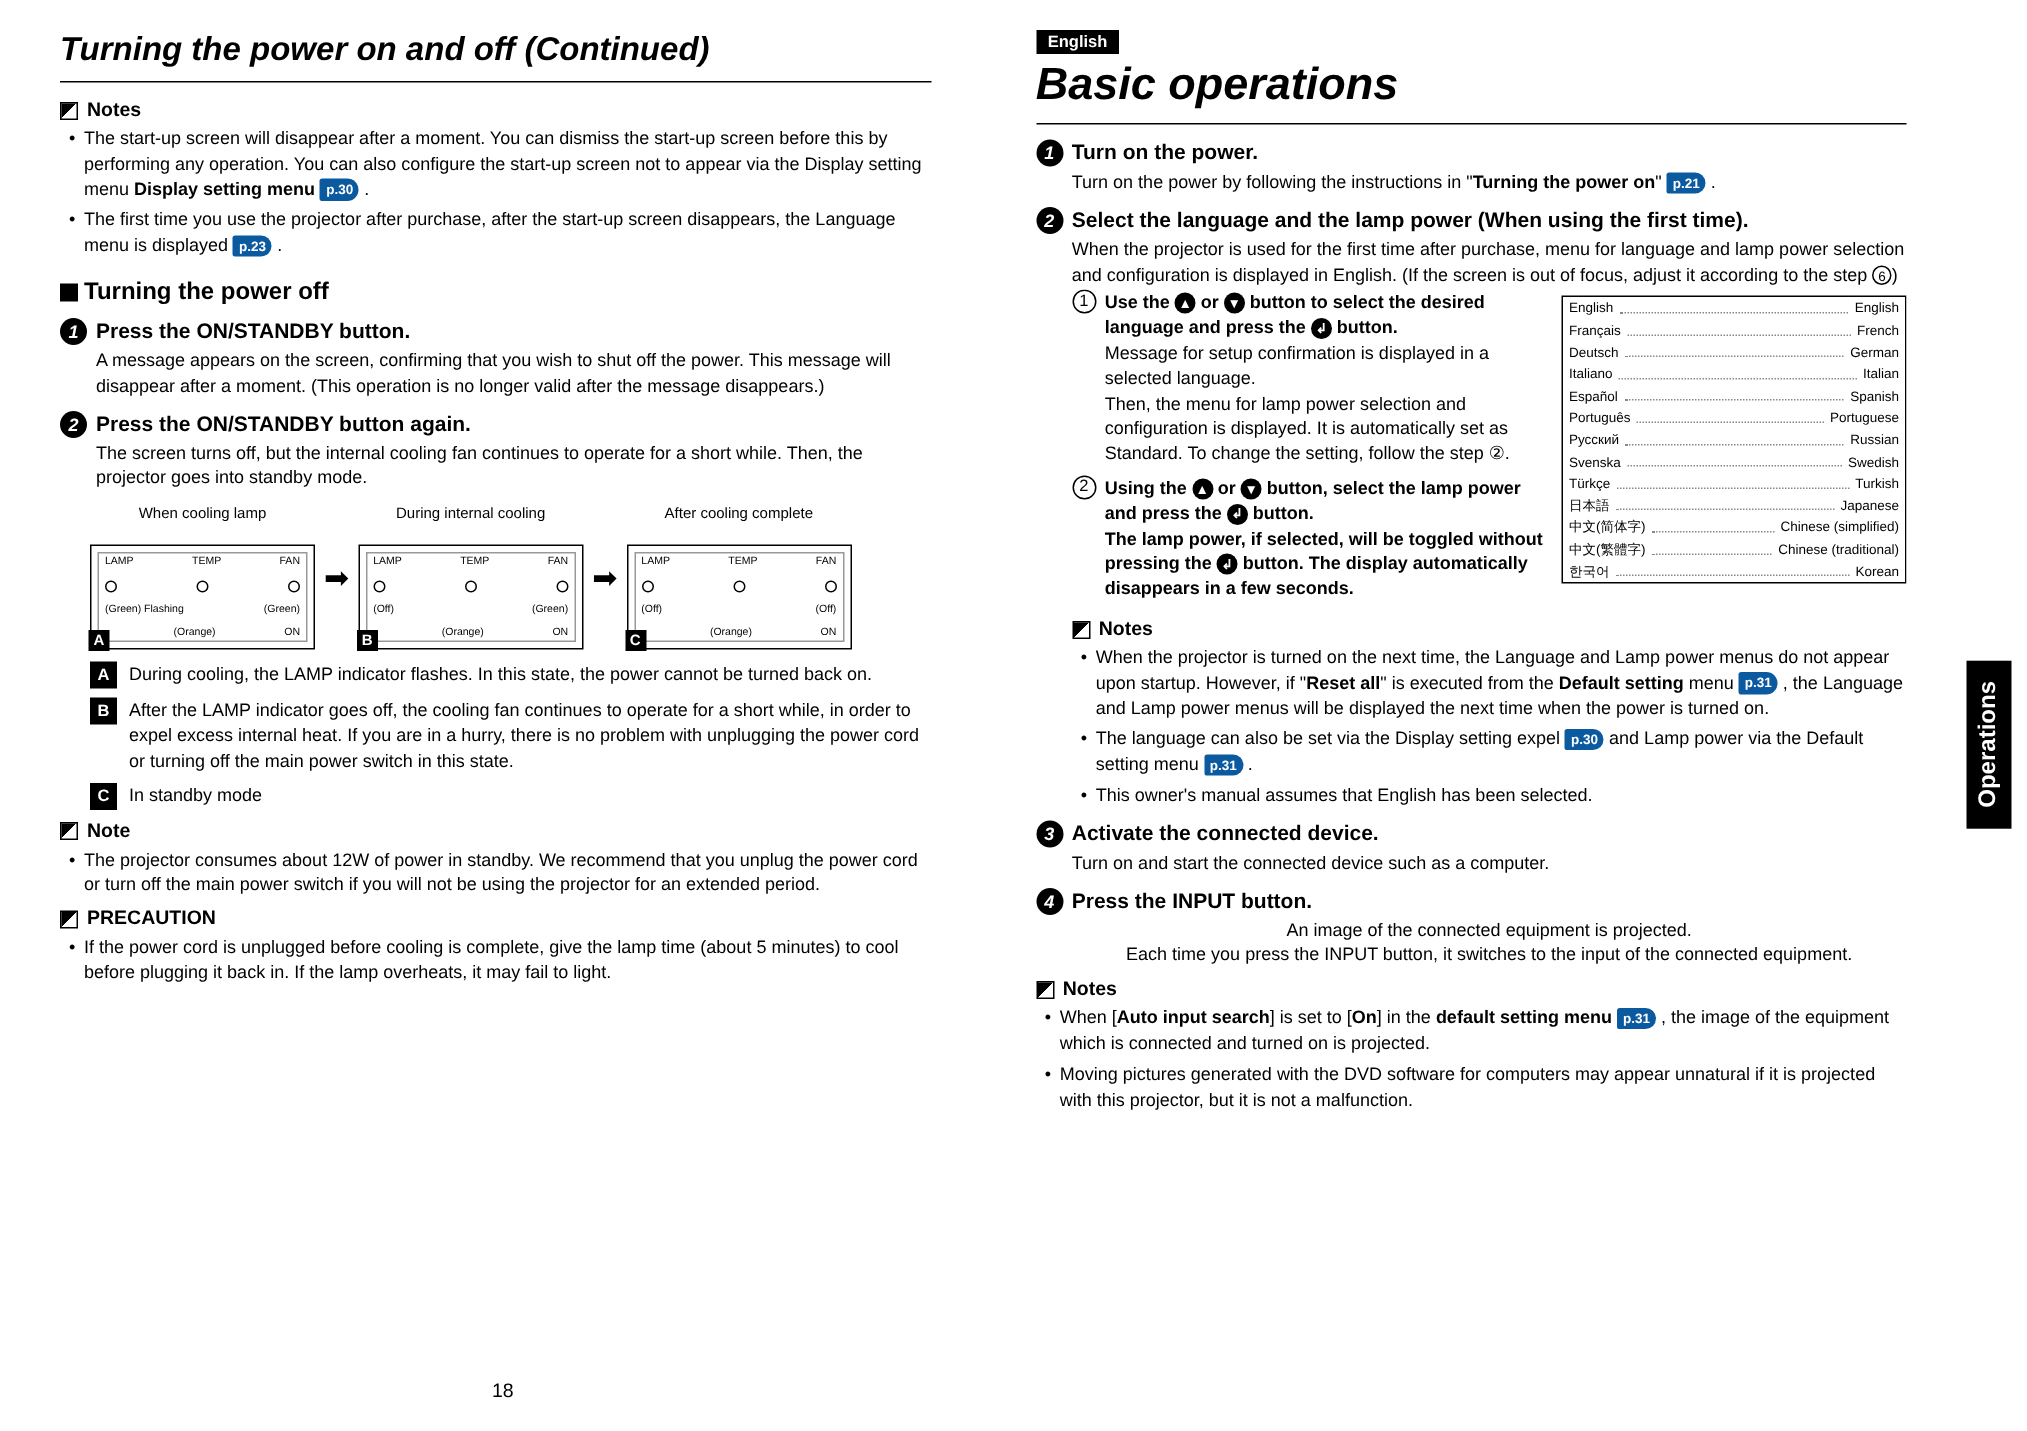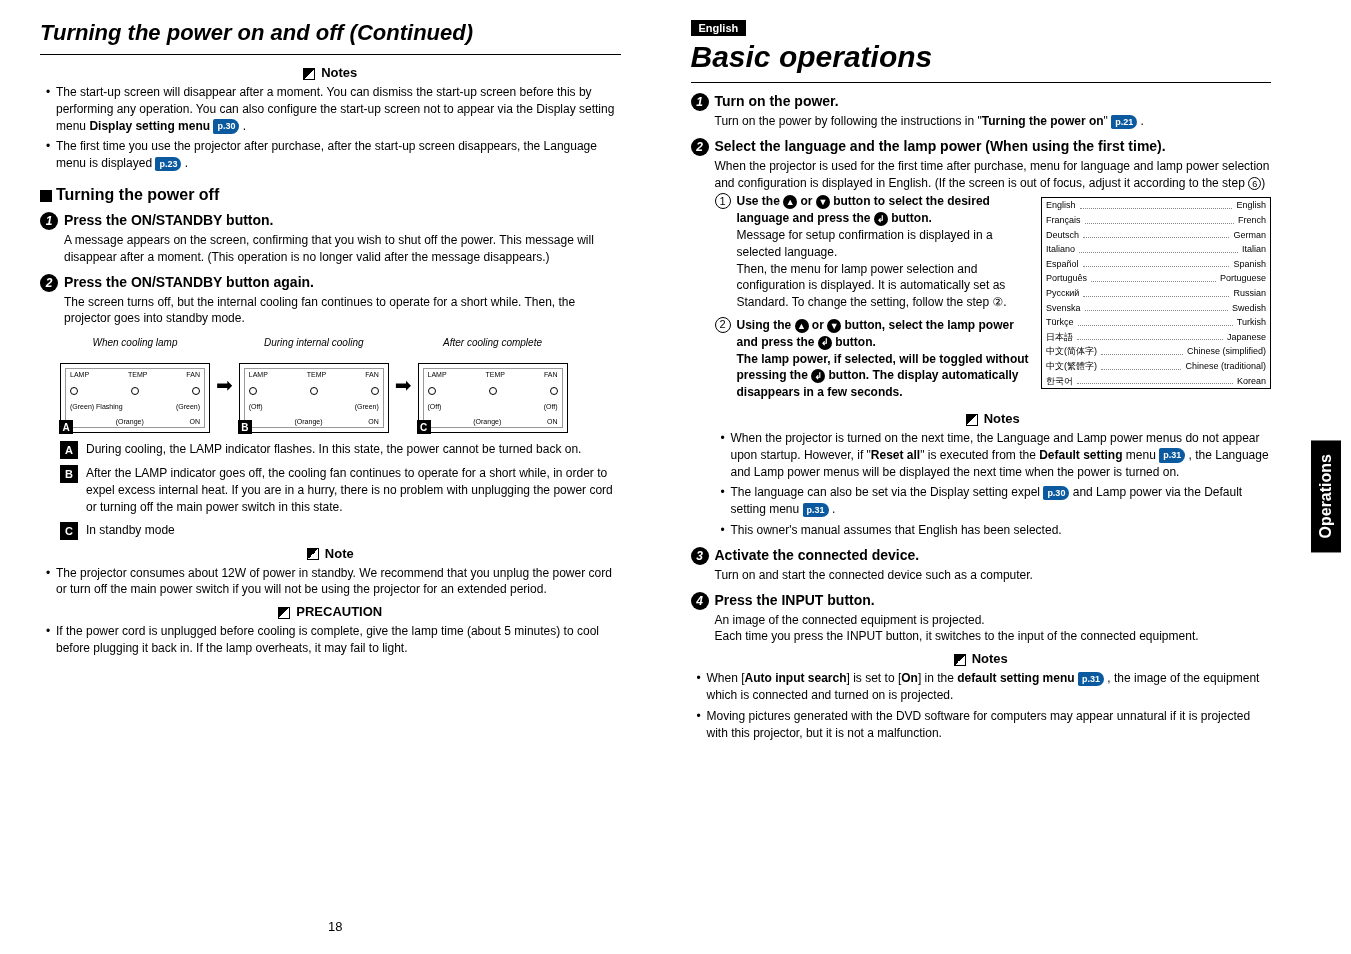--- a/index.html
+++ b/index.html
@@ -25,21 +25,20 @@
     font-size: 22px;
     font-weight: bold;
     font-style: italic;
     margin-bottom: 8px;
   }
   .title-rule { border-top: 1px solid #000; margin-bottom: 10px; }
   .notes-header, .note-header, .precaution-header {
     font-weight: bold;
     font-size: 13px;
     margin: 6px 0 4px 0;
-    text-align: center;
   }
   .notes-header::before, .note-header::before {
     content: "";
     display: inline-block;
     width: 10px; height: 10px;
     border: 1px solid #000;
     background: linear-gradient(135deg,#000 50%, #fff 50%);
     margin-right: 6px;
     vertical-align: middle;
   }
@@ -107,21 +106,21 @@
     gap: 6px;
     margin: 10px 0 8px 20px;
   }
   .diag-box {
     border: 1px solid #000;
     width: 150px;
     padding: 4px;
     position: relative;
     font-size: 8px;
   }
-  .diag-caption { font-size: 10px; text-align: center; margin-bottom: 2px; height: 24px; font-style: italic;}
+  .diag-caption { font-size: 10px; text-align: center; margin-bottom: 2px; height: 24px;}
   .diag-inner {
     border: 1px solid #999;
     height: 60px;
     position: relative;
     display: flex;
     flex-direction: column;
     justify-content: space-between;
     padding: 2px 4px;
   }
   .diag-inner .row { display:flex; justify-content:space-between; align-items:center; font-size:7px; }
@@ -466,21 +465,21 @@
   <div class="step-row">
     <span class="step-num-dark">3</span>
     <span class="step-title">Activate the connected device.</span>
   </div>
   <div class="step-body">Turn on and start the connected device such as a computer.</div>
 
   <div class="step-row">
     <span class="step-num-dark">4</span>
     <span class="step-title">Press the INPUT button.</span>
   </div>
-  <div class="step-body" style="white-space:pre-line;">An image of the connected equipment is projected.
+  <div class="step-body" style="white-space:pre-line;text-align:center;">An image of the connected equipment is projected.
 Each time you press the INPUT button, it switches to the input of the connected equipment.</div>
 
   <div class="notes-header">Notes</div>
   <ul class="bullets">
     <li>
       <span>When [</span><span class="bold">Auto input search</span><span>] is set to [</span><span class="bold">On</span><span>] in the </span><span class="bold">default setting menu</span> <span class="page-ref">p.31</span><span> , the image of the equipment which is connected and turned on is projected.</span>
     </li>
     <li>Moving pictures generated with the DVD software for computers may appear unnatural if it is projected with this projector, but it is not a malfunction.</li>
   </ul>
 

